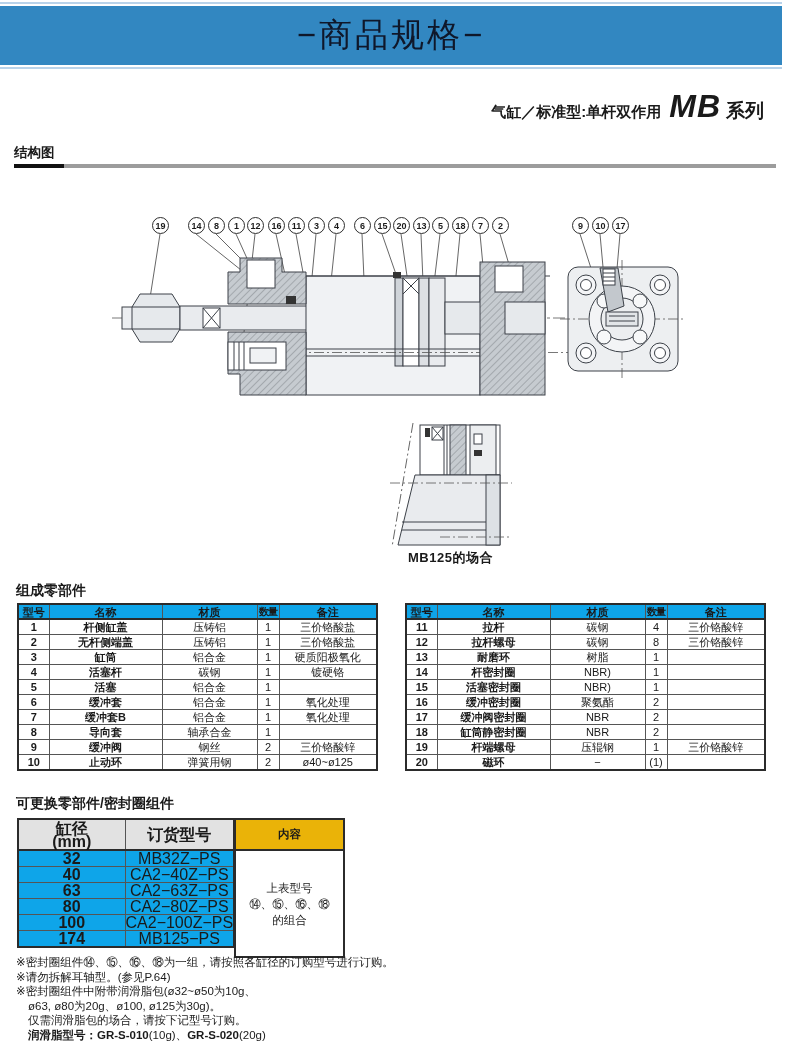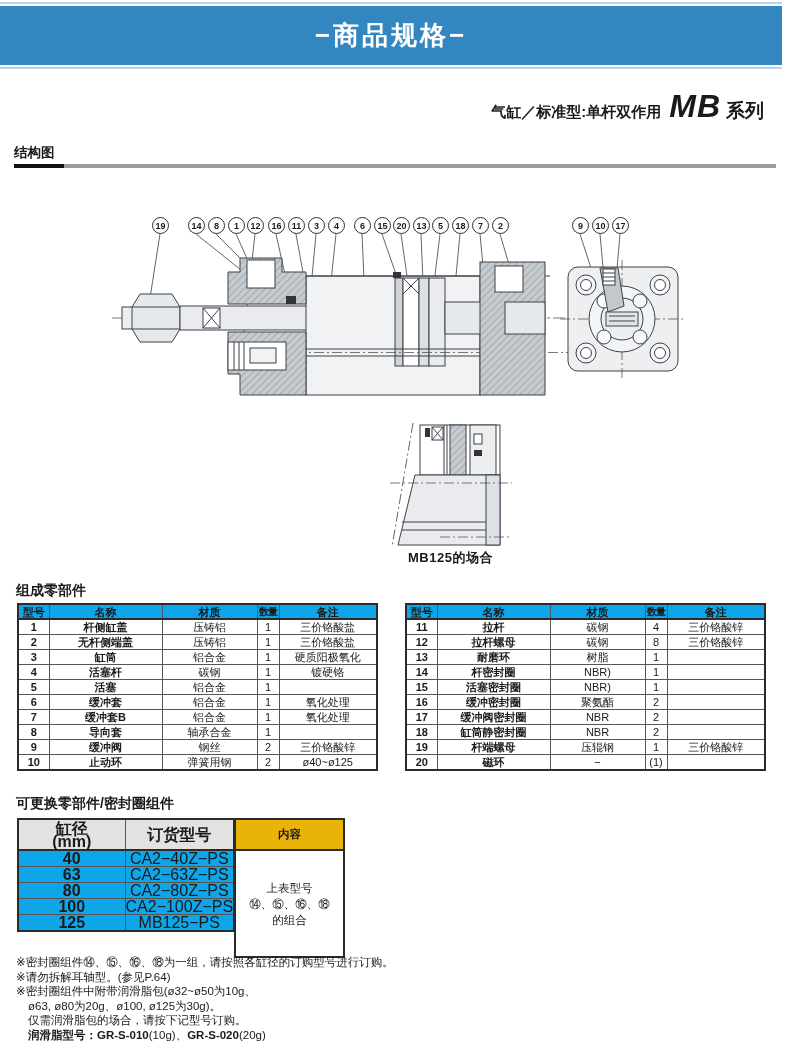--- a/index.html
+++ b/index.html
@@ -3,21 +3,21 @@
 <meta charset="utf-8">
 <style>
   html,body{margin:0;padding:0;background:#fff;}
   body{font-family:"Liberation Sans","DejaVu Sans",sans-serif;color:#1a1a1a;}
   .page{position:relative;width:790px;height:1046px;background:#ffffff;overflow:hidden;}
 
   
   .hairline{position:absolute;left:0;width:782px;height:2px;background:#b9d3ea;}
   .topbar{position:absolute;left:0;top:6px;width:782px;height:59px;background:#3287c1;}
   .topbar-title{width:100%;height:100%;display:flex;align-items:center;justify-content:center;
-    color:#ffffff;font-size:26px;font-weight:700;letter-spacing:3px;}
+    color:#0f172a;font-size:33px;font-weight:400;letter-spacing:3px;}
 
   
   .subtitle{position:absolute;top:88px;right:26px;white-space:nowrap;}
   .subtitle .pre{font-size:15px;font-weight:bold;}
   .subtitle .series{font-size:32px;font-weight:bold;font-style:italic;margin:0 5px 0 8px;letter-spacing:1px;}
   .subtitle .suf{font-size:19px;font-weight:bold;}
 
   
   .sec-title{position:absolute;left:14px;top:144px;font-size:13.5px;font-weight:bold;}
   .rule-black{position:absolute;left:14px;top:164px;width:50px;height:4px;background:#111;}
@@ -419,37 +419,41 @@
       <tr>
         <th>
           <div>缸径</div>
           <div>(mm)</div>
         </th>
         <th>订货型号</th>
       </tr>
     </thead>
     <tbody>
         <tr>
+          <td>32</td>
+          <td>MB32Z−PS</td>
+        </tr>
+        <tr>
           <td>40</td>
           <td>CA2−40Z−PS</td>
         </tr>
         <tr>
           <td>63</td>
           <td>CA2−63Z−PS</td>
         </tr>
         <tr>
           <td>80</td>
           <td>CA2−80Z−PS</td>
         </tr>
         <tr>
           <td>100</td>
           <td>CA2−100Z−PS</td>
         </tr>
         <tr>
-          <td>125</td>
+          <td>174</td>
           <td>MB125−PS</td>
         </tr>
       </tbody>
   </table>
 
   <div class="content-col" style="left:234px;top:818px;width:111px">
     <div class="content-head">内容</div>
     <div class="content-body">
       <div>上表型号</div>
       <div>⑭、⑮、⑯、⑱</div>

